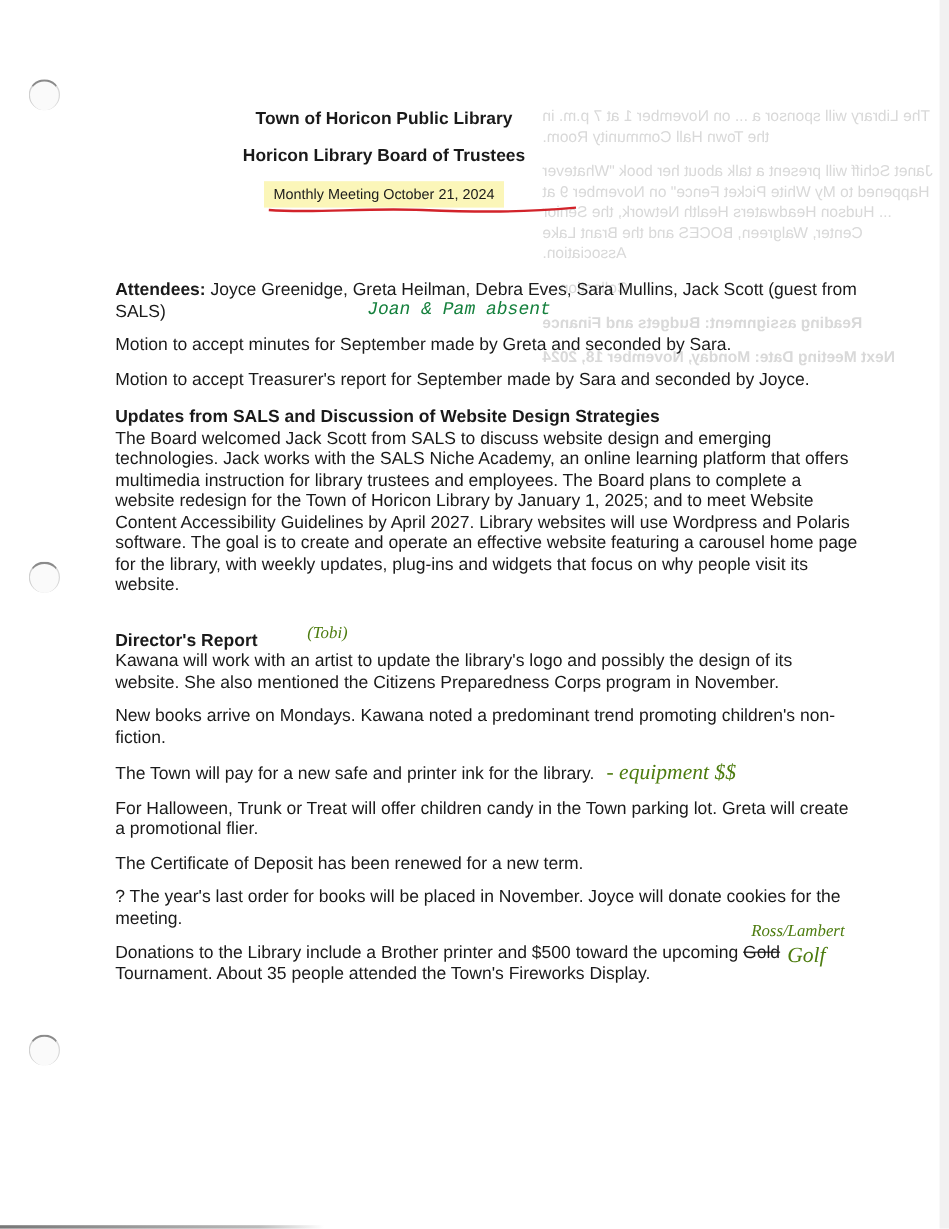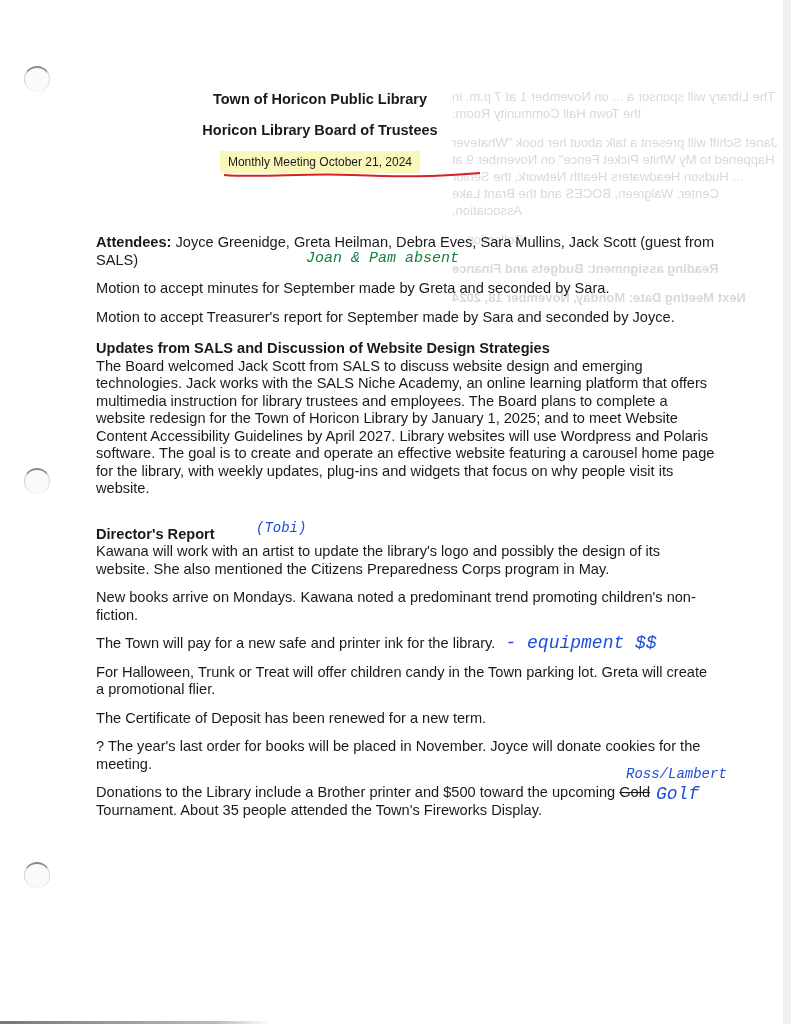--- a/index.html
+++ b/index.html
@@ -20,21 +20,21 @@
     .ghost b { font-weight: bold; }
     .header { position: absolute; left: 0; top: 89px; width: 640px; text-align: center; }
     .title { font-weight: bold; font-size: 14.5px; margin: 0; height: 31px; line-height: 20px; }
     .meeting-wrap { display: inline-block; position: relative; }
     .meeting { display: inline-block; background: #fbf6b9; padding: 1px 8px 0 8px; font-size: 12px; line-height: 21px; }
     .underline-red { position: absolute; left: 2px; right: -4px; bottom: -6px; height: 8px; }
     .body { position: absolute; left: 96px; top: 207px; width: 620px; font-size: 14.6px; line-height: 17.5px; margin-top: 27px; }
     .p { margin: 0 0 11px 0; }
     .bold { font-weight: bold; }
     .hand-red { font-family: Liberation Mono, monospace; font-style: italic; color: #15803d; font-size: 15px; position: absolute; }
-    .hand-grey { font-family: Liberation Mono, monospace; font-style: italic; color: #1d4ed8; position: absolute; }
+    .hand-grey { font-family: Liberation Serif, serif; font-style: italic; color: #4d7c0f; position: absolute; }
     .strike { text-decoration: line-through; }
   </style>
 </head>
 <body>
 
 <div class="edge-right"></div>
 <div class="edge-bottom"></div>
 <div class="hole" style="left:24px;top:66px;"></div>
 <div class="hole" style="left:24px;top:468px;"></div>
 <div class="hole" style="left:24px;top:862px;"></div>
@@ -68,21 +68,21 @@
   <p class="p">Motion to accept Treasurer's report for September made by Sara and seconded by Joyce.</p>
 
   <p class="p" style="margin-top:14px;">
     <span class="bold" style="display:block;">Updates from SALS and Discussion of Website Design Strategies</span>
     <span>The Board welcomed Jack Scott from SALS to discuss website design and emerging technologies. Jack works with the SALS Niche Academy, an online learning platform that offers multimedia instruction for library trustees and employees. The Board plans to complete a website redesign for the Town of Horicon Library by January 1, 2025; and to meet Website Content Accessibility Guidelines by April 2027. Library websites will use Wordpress and Polaris software. The goal is to create and operate an effective website featuring a carousel home page for the library, with weekly updates, plug-ins and widgets that focus on why people visit its website.</span>
   </p>
 
   <div style="position:relative;margin-top:28px;">
     <span class="bold" style="display:block;">Director's Report</span>
     <span class="hand-grey" style="left:160px;top:-6px;font-size:14px;">(Tobi)</span>
-    <p class="p">Kawana will work with an artist to update the library's logo and possibly the design of its website. She also mentioned the Citizens Preparedness Corps program in May.</p>
+    <p class="p">Kawana will work with an artist to update the library's logo and possibly the design of its website. She also mentioned the Citizens Preparedness Corps program in November.</p>
     <p class="p">New books arrive on Mondays. Kawana noted a predominant trend promoting children's non-fiction.</p>
     <p class="p" style="position:relative;">
       <span>The Town will pay for a new safe and printer ink for the library.</span>
       <span class="hand-grey" style="position:static;font-size:18px;margin-left:6px;">- equipment $$</span>
     </p>
     <p class="p">For Halloween, Trunk or Treat will offer children candy in the Town parking lot. Greta will create a promotional flier.</p>
     <p class="p">The Certificate of Deposit has been renewed for a new term.</p>
     <p class="p">? The year's last order for books will be placed in November. Joyce will donate cookies for the meeting.</p>
     <p class="p" style="position:relative;">
       <span>Donations to the Library include a Brother printer and $500 toward the upcoming </span><span class="strike">Gold</span><span> Tournament. About 35 people attended the Town's Fireworks Display.</span>

